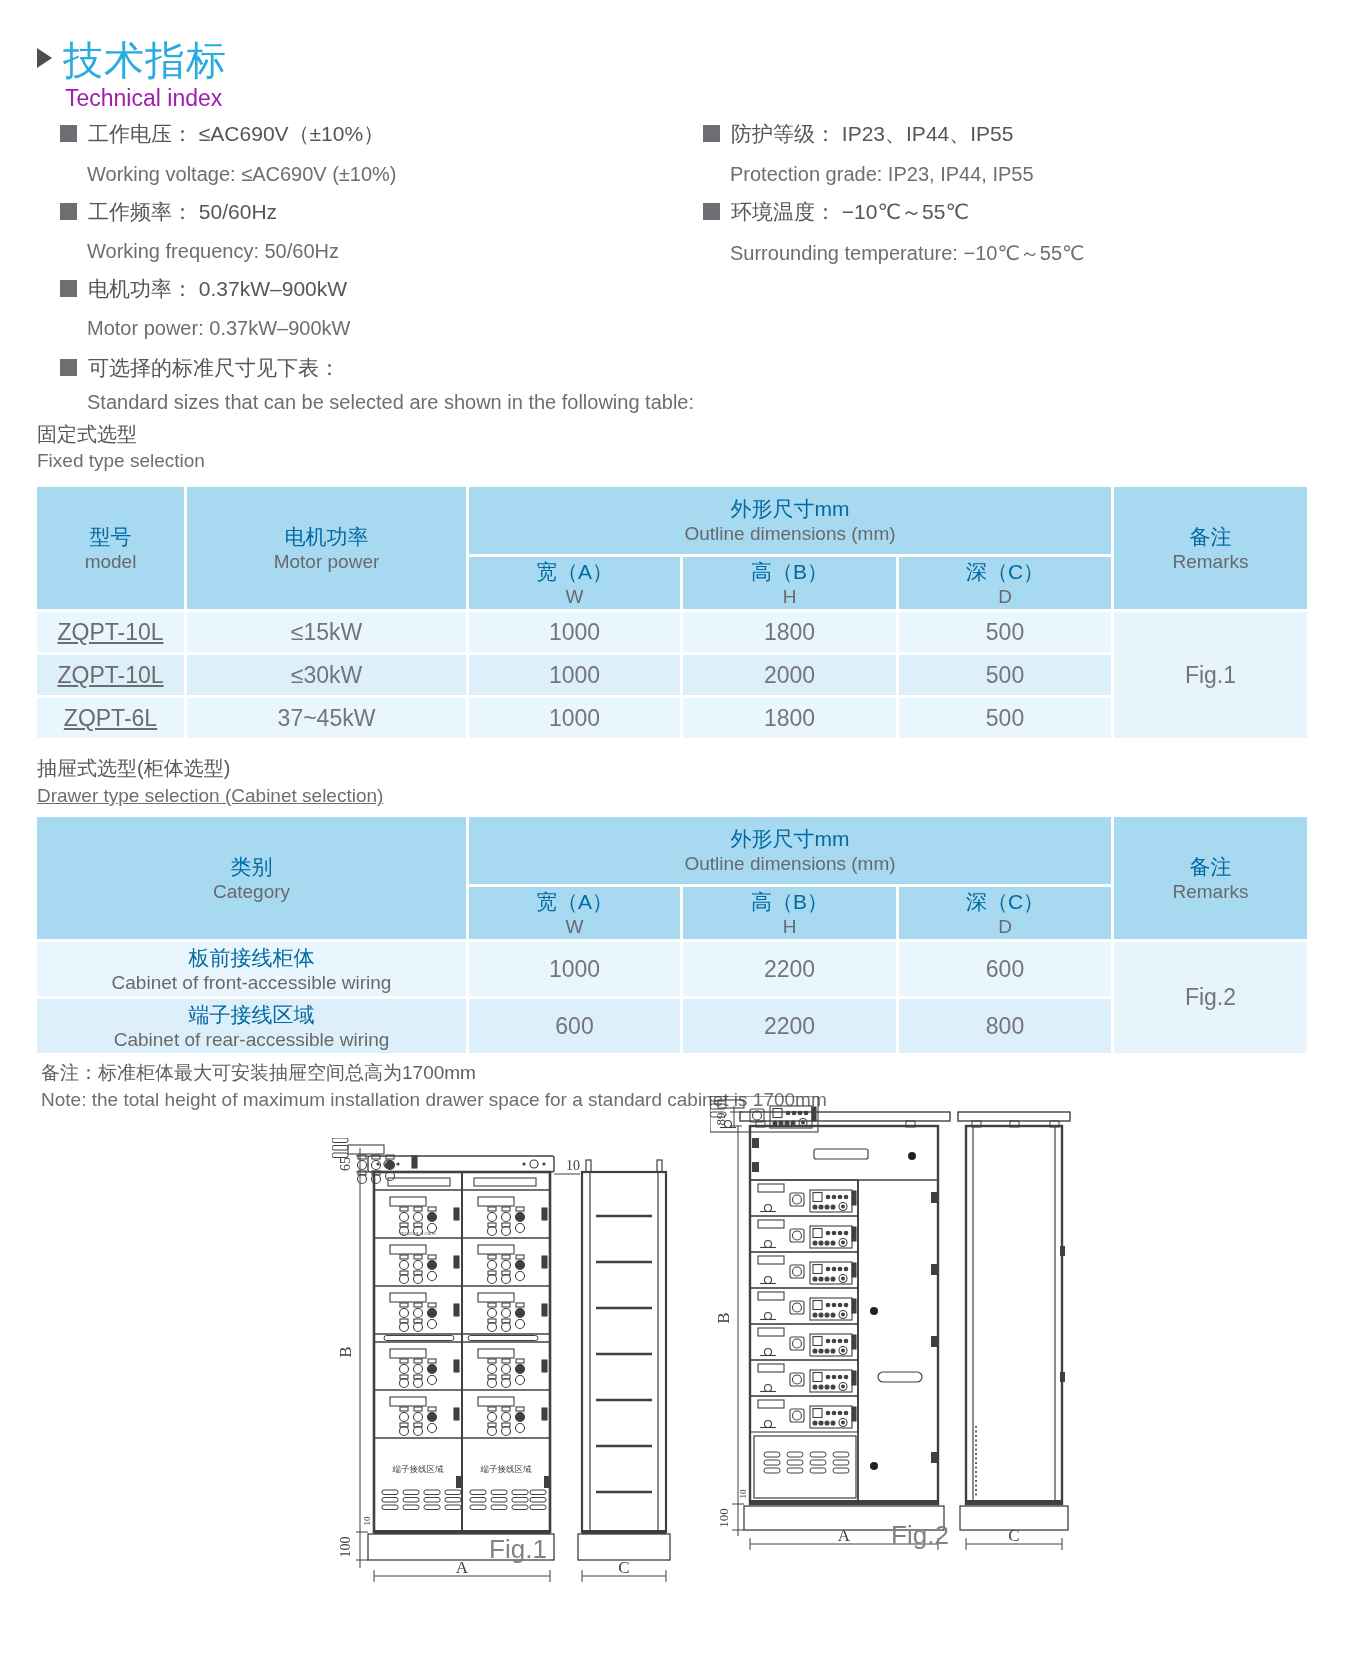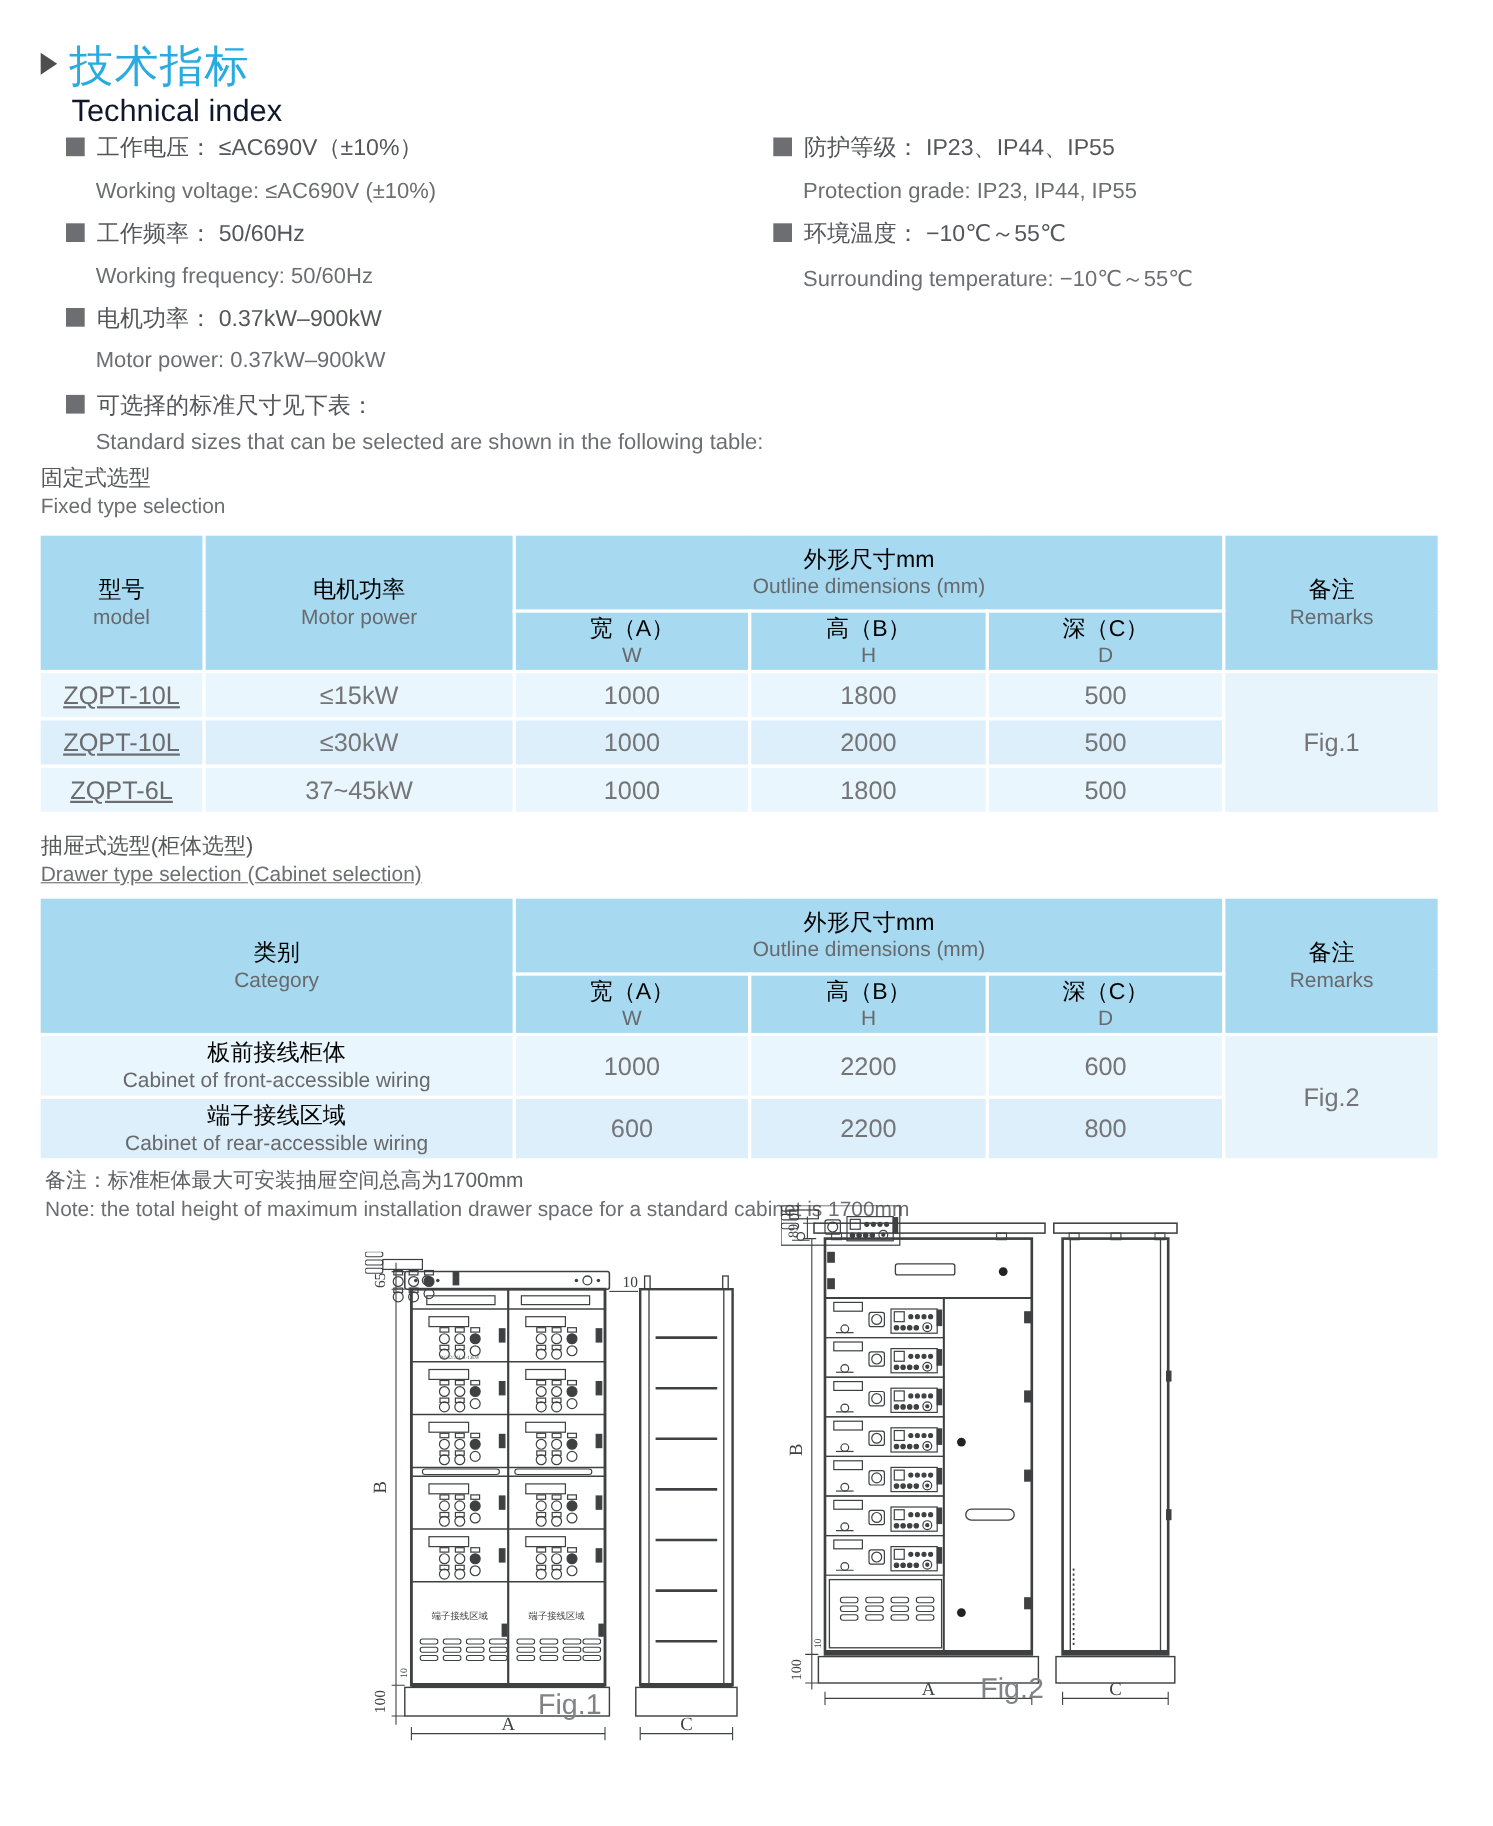--- a/index.html
+++ b/index.html
@@ -4,39 +4,39 @@
 <style>
   html,body{margin:0;padding:0;background:#ffffff;}
   .page{position:relative;width:1357px;height:1660px;background:#fff;overflow:hidden;
         font-family:"Liberation Sans","DejaVu Sans",sans-serif;color:#58595b;}
   .abs{position:absolute;}
 
   
   .title-arrow{position:absolute;width:0;height:0;border-left:15px solid #4d4e50;
                border-top:10px solid transparent;border-bottom:10px solid transparent;}
   .title-zh{font-size:40px;color:#29abe2;letter-spacing:1px;}
-  .title-en{font-size:28px;color:#0f172a;}
+  .title-en{font-size:23px;color:#a21caf;}
 
   
   .spec-zh{font-size:21px;color:#55565a;white-space:nowrap;}
   .spec-en{font-size:20px;color:#6d6e71;white-space:nowrap;}
   .sq{display:inline-block;width:17px;height:17px;background:#6d6e71;margin-right:11px;
       vertical-align:-1px;}
 
   .sec-zh{font-size:20px;color:#57585a;}
   .sec-en{font-size:19px;color:#6d6e71;}
 
   
   table.spec{border-collapse:collapse;table-layout:fixed;}
   table.spec td{border:3px solid #ffffff;text-align:center;vertical-align:middle;padding:0;}
   .hd{background:#a7daf1;}
   .r-light{background:#eaf6fd;}
   .r-mid{background:#ddeffa;}
   .r-span{background:#e7f4fc;}
-  .c-zh{font-size:21px;color:#000000;line-height:27px;}
+  .c-zh{font-size:21px;color:#0369a1;line-height:27px;}
   .c-en{font-size:19px;color:#68696c;line-height:24px;}
   .c-num{font-size:23px;color:#747578;}
   .c-model{font-size:23px;color:#6b6c6f;text-decoration:underline;}
   .c-fig{font-size:23px;color:#747578;}
 
   .note-zh{font-size:19px;color:#5f6063;}
   .note-en{font-size:19px;color:#6d6e71;}
 
   .fig-caption{font-size:26px;color:#818285;text-align:center;width:120px;}
 

